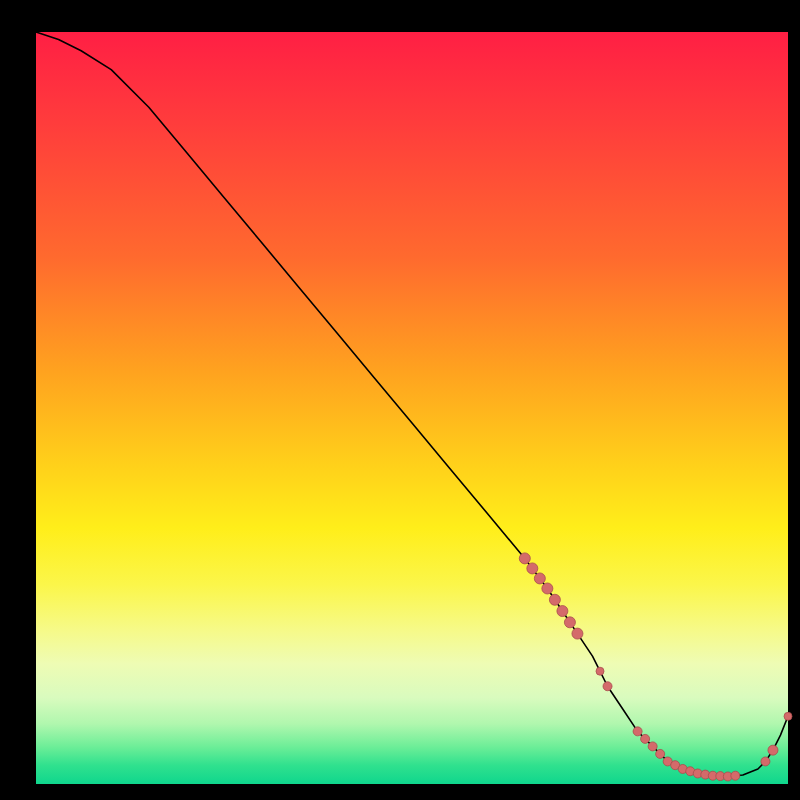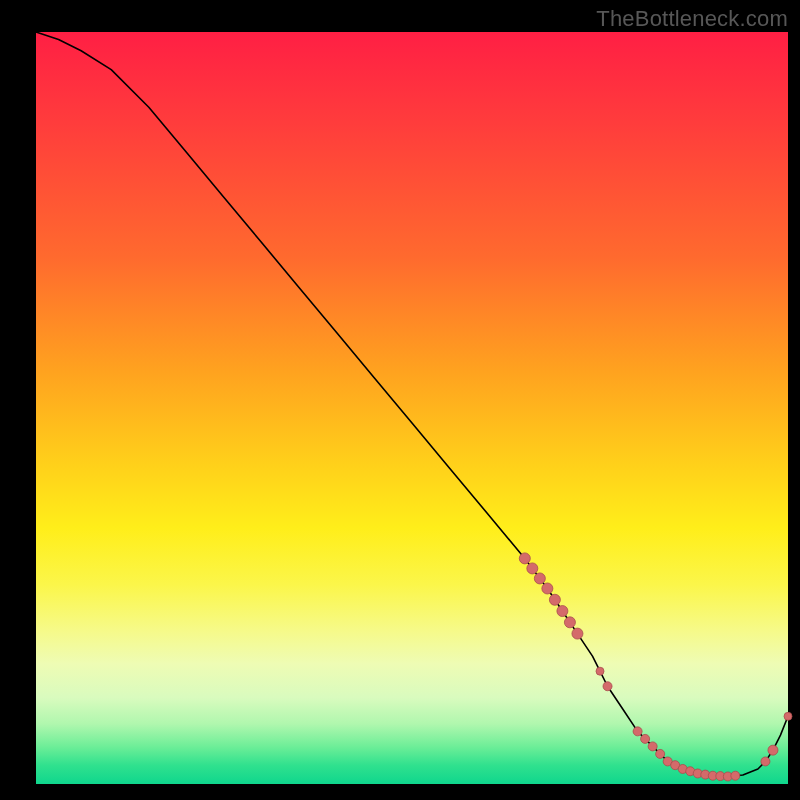--- a/index.html
+++ b/index.html
@@ -58,21 +58,20 @@
     top: 0;
     width: 752px;
     height: 752px;
     overflow: visible;
   }
 </style>
 </head>
 <body>
 <div class="stage">
 
-  <div class="watermark">TheBottleneck.com</div>
 
   <div class="plot-area">
     <svg class="curve" viewBox="0 0 752 752">
 
       <path id="main-curve" fill="none" stroke="#000000" stroke-width="1.6" stroke-linejoin="round" stroke-linecap="round" d="M0.00 0.00 L22.56 7.52 L45.12 18.80 L75.20 37.60 L112.80 75.20 L150.40 120.32 L188.00 165.44 L225.60 210.56 L263.20 255.68 L300.80 300.80 L338.40 345.92 L376.00 391.04 L413.60 436.16 L451.20 481.28 L488.80 526.40 L511.36 556.48 L526.40 579.04 L541.44 601.60 L556.48 624.16 L564.00 639.20 L571.52 654.24 L586.56 676.80 L601.60 699.36 L616.64 714.40 L631.68 729.44 L646.72 736.96 L661.76 741.47 L676.80 743.73 L691.84 744.48 L706.88 742.98 L721.92 736.96 L729.44 729.44 L736.96 718.16 L744.48 703.12 L752.00 684.32"></path>
       <g id="markers">
           <circle cx="488.80" cy="526.40" r="5.5" fill="#d46a6a" stroke="#a84c4c" stroke-width="0.8"></circle>
           <circle cx="496.32" cy="536.43" r="5.5" fill="#d46a6a" stroke="#a84c4c" stroke-width="0.8"></circle>
           <circle cx="503.84" cy="546.45" r="5.5" fill="#d46a6a" stroke="#a84c4c" stroke-width="0.8"></circle>
           <circle cx="511.36" cy="556.48" r="5.5" fill="#d46a6a" stroke="#a84c4c" stroke-width="0.8"></circle>

